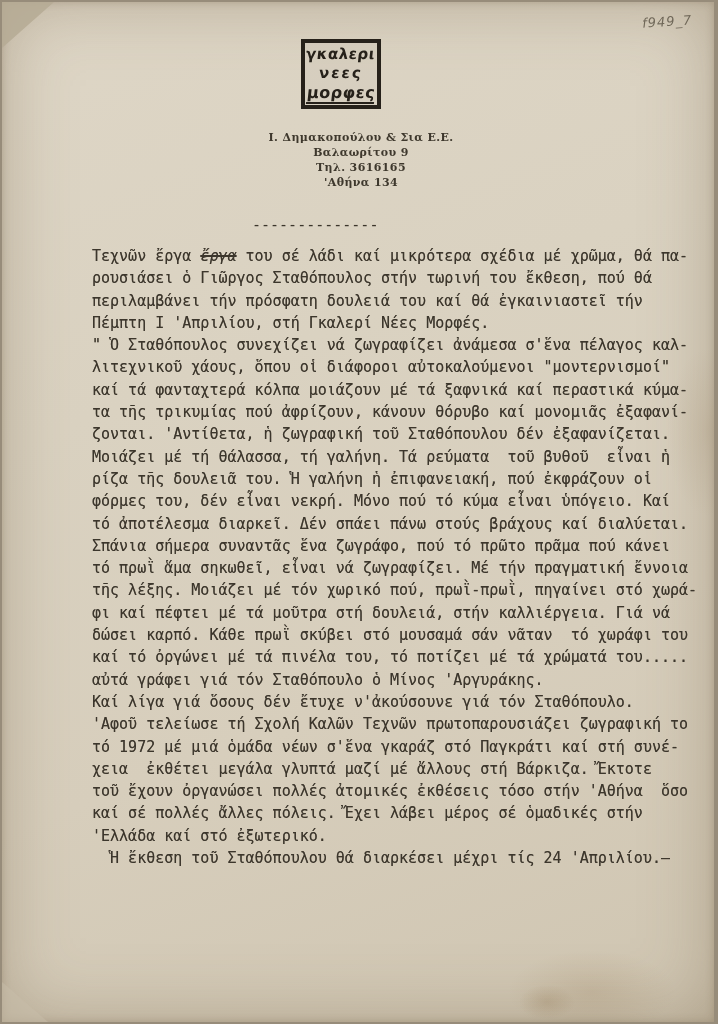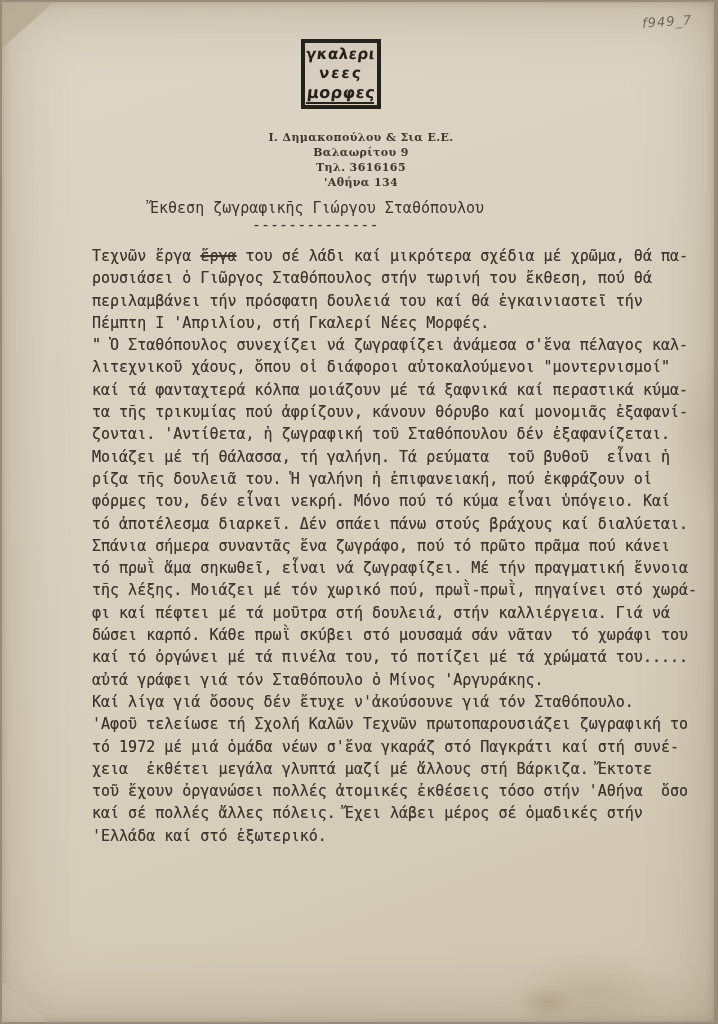--- a/index.html
+++ b/index.html
@@ -111,20 +111,21 @@
     line-height: 22.3px;
     color: #3c362c;
     text-shadow: 0 0 0.4px rgba(60,54,44,0.6);
   }
   .doc-body .para {
     white-space: pre-wrap;
   }
   .struck {
     text-decoration: line-through;
     text-decoration-thickness: 2px;
+    font-style: italic;
   }
 </style>
 </head>
 <body>
 
 <div class="scan">
   <div class="paper">
 
     <div class="corner-fold"></div>
     <div class="corner-fold-bl"></div>
@@ -137,21 +138,20 @@
       <div class="logo-line logo-line-3">μορφες</div>
     </div>
 
     <div class="letterhead">
       <div>Ι. Δημακοπούλου &amp; Σια Ε.Ε.</div>
       <div>Βαλαωρίτου 9</div>
       <div>Τηλ. 3616165</div>
       <div>'Αθήνα 134</div>
     </div>
 
-    <div class="doc-title">Ἔκθεση ζωγραφικῆς Γιώργου Σταθόπουλου</div>
     <div class="title-underline">--------------</div>
 
     <div class="doc-body">
       <div class="para"><span>Τεχνῶν ἔργα </span><span class="struck">ἔργα</span><span> του σέ λάδι καί μικρότερα σχέδια μέ χρῶμα, θά πα-
 ρουσιάσει ὁ Γιῶργος Σταθόπουλος στήν τωρινή του ἔκθεση, πού θά
 περιλαμβάνει τήν πρόσφατη δουλειά του καί θά ἐγκαινιαστεῖ τήν
 Πέμπτη Ι 'Απριλίου, στή Γκαλερί Νέες Μορφές.</span></div>
       <div class="para">" Ὁ Σταθόπουλος συνεχίζει νά ζωγραφίζει ἀνάμεσα σ'ἕνα πέλαγος καλ-
 λιτεχνικοῦ χάους, ὅπου οἱ διάφοροι αὐτοκαλούμενοι "μοντερνισμοί"
 καί τά φανταχτερά κόλπα μοιάζουν μέ τά ξαφνικά καί περαστικά κύμα-
@@ -168,16 +168,17 @@
 δώσει καρπό. Κάθε πρωῒ σκύβει στό μουσαμά σάν νᾶταν  τό χωράφι του
 καί τό ὀργώνει μέ τά πινέλα του, τό ποτίζει μέ τά χρώματά του.....
 αὐτά γράφει γιά τόν Σταθόπουλο ὁ Μίνος 'Αργυράκης.</div>
       <div class="para">Καί λίγα γιά ὅσους δέν ἔτυχε ν'ἀκούσουνε γιά τόν Σταθόπουλο.
 'Αφοῦ τελείωσε τή Σχολή Καλῶν Τεχνῶν πρωτοπαρουσιάζει ζωγραφική το
 τό 1972 μέ μιά ὁμάδα νέων σ'ἕνα γκαράζ στό Παγκράτι καί στή συνέ-
 χεια  ἐκθέτει μεγάλα γλυπτά μαζί μέ ἄλλους στή Βάρκιζα. Ἔκτοτε
 τοῦ ἔχουν ὀργανώσει πολλές ἀτομικές ἐκθέσεις τόσο στήν 'Αθήνα  ὅσο
 καί σέ πολλές ἄλλες πόλεις. Ἔχει λάβει μέρος σέ ὁμαδικές στήν
 'Ελλάδα καί στό ἐξωτερικό.</div>
+      <div class="para">  Ἡ ἔκθεση τοῦ Σταθόπουλου θά διαρκέσει μέχρι τίς 24 'Απριλίου.—</div>
     </div>
 
   </div>
 </div>
 
 </body></html>

